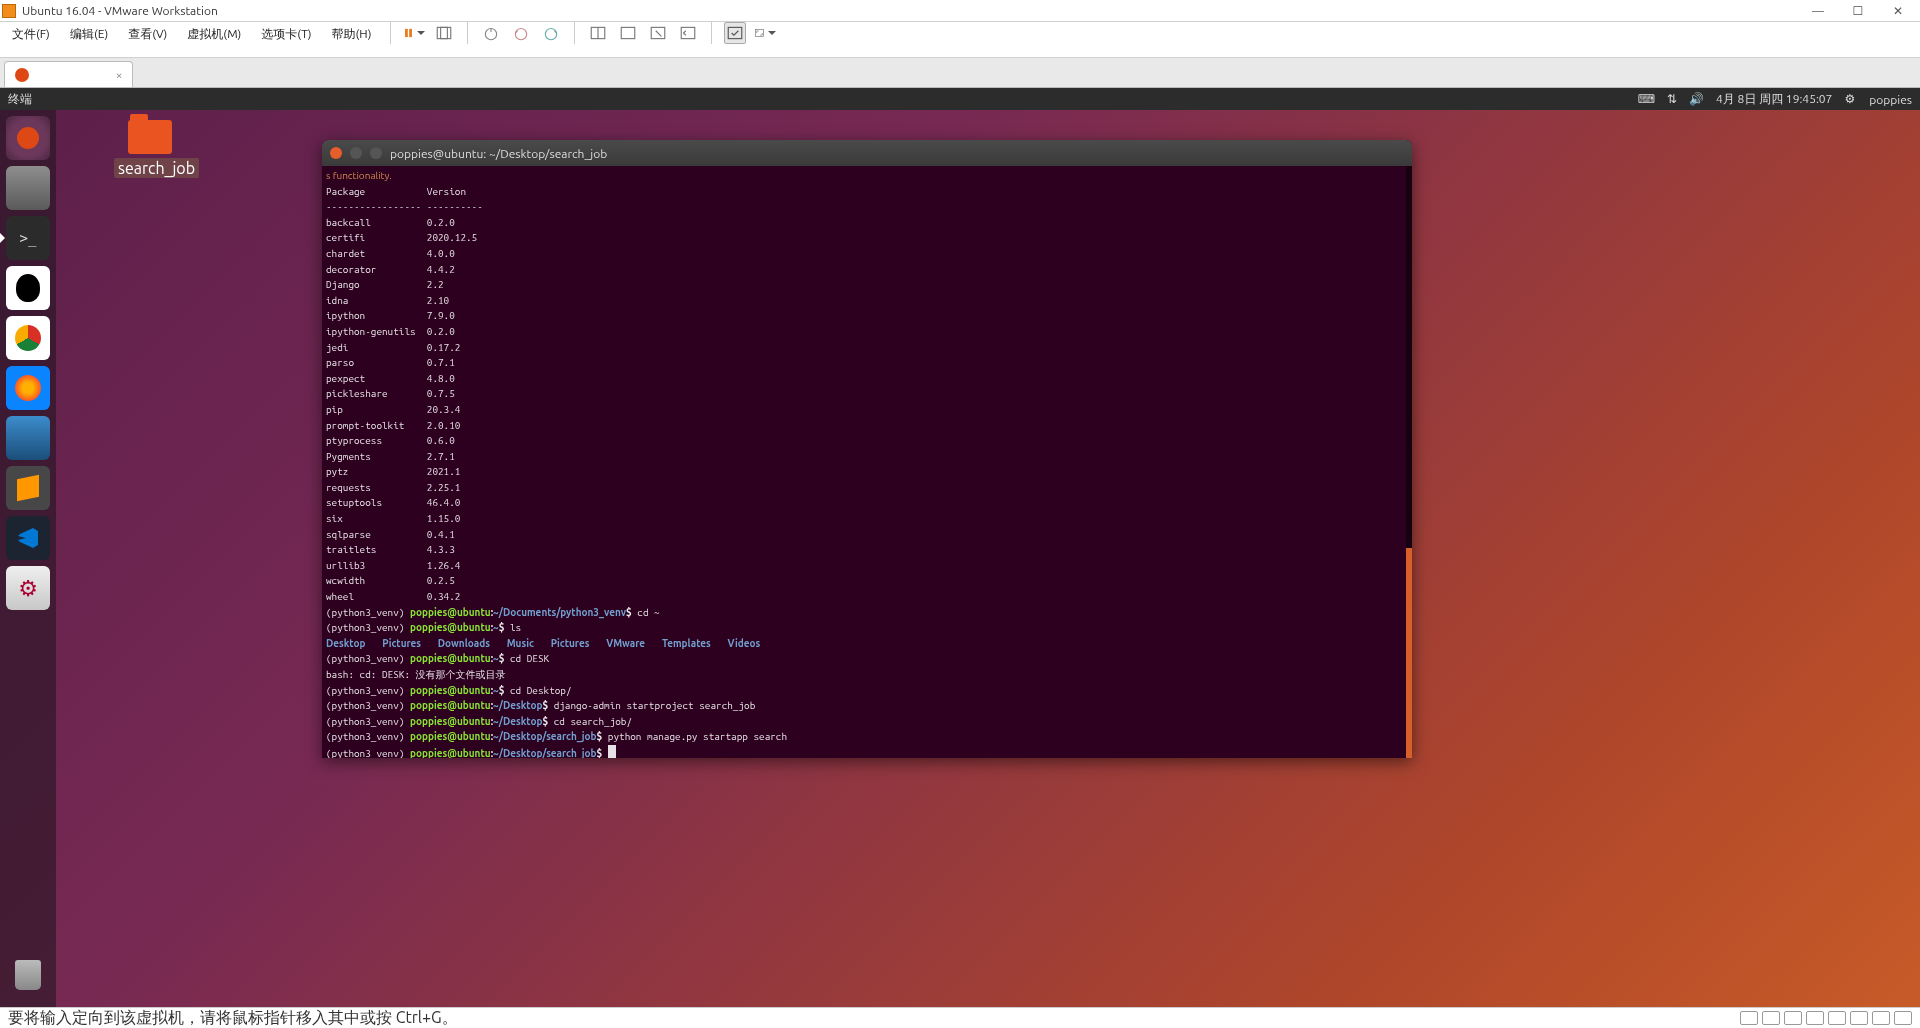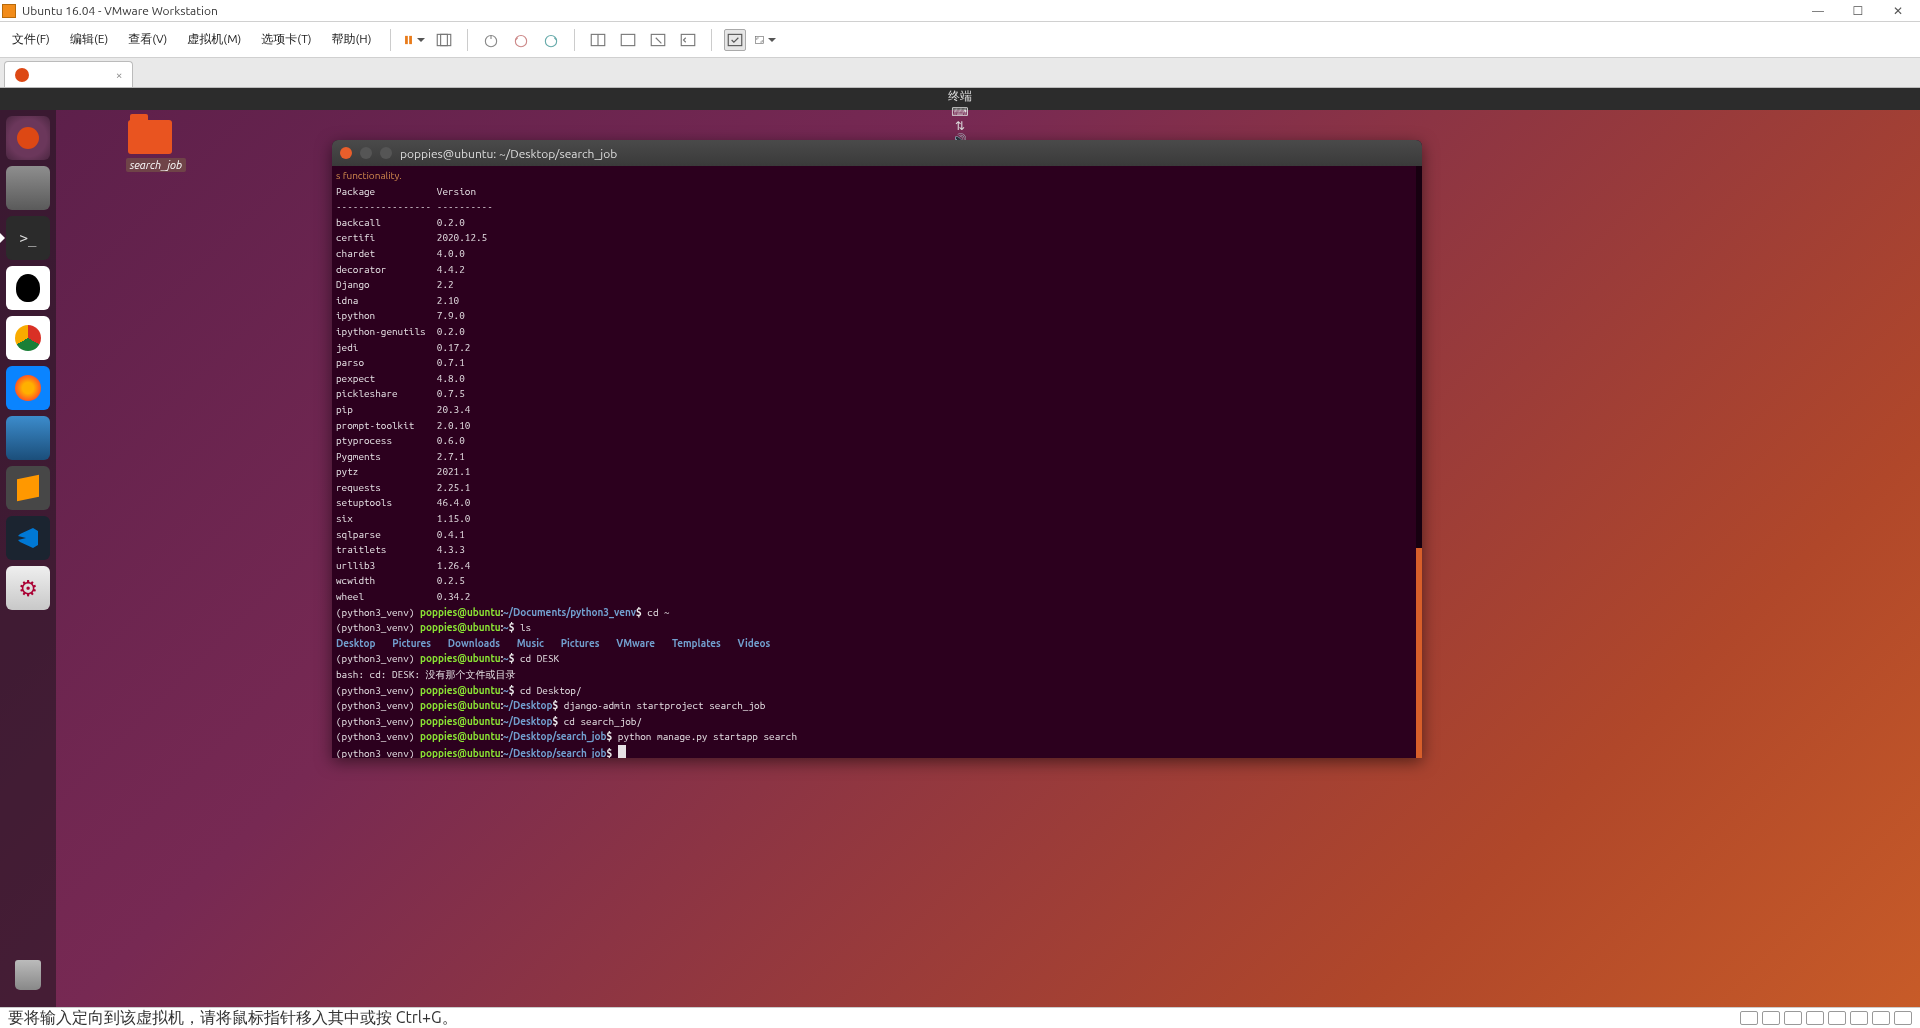--- a/index.html
+++ b/index.html
@@ -4,36 +4,36 @@
 <style>
 * { margin:0; padding:0; box-sizing:border-box; font-family:"Segoe UI","Ubuntu",sans-serif; }
 body { width:1920px; height:1028px; background:#f0f0f0; overflow:hidden; font-size:12px; }
 
 
 .vmw-titlebar { height:22px; background:#fff; display:flex; align-items:center; padding:0 2px; color:#333; border-bottom:1px solid #d0d0d0; }
 .vmw-titlebar .vmw-logo { width:14px; height:14px; background:#f28c1a; border:1px solid #b86a0a; display:inline-block; margin-right:6px; }
 .vmw-titlebar .ttl { flex:1; }
 .vmw-titlebar .winbtn { width:40px; height:20px; display:flex; align-items:center; justify-content:center; color:#555; }
 
-.vmw-menubar { height:36px; background:#fff; display:flex; align-items:center; padding:0 6px; border-bottom:1px solid #d0d0d0; gap:8px; }
+.vmw-menubar { height:36px; background:#fff; display:flex; padding:0 6px; border-bottom:1px solid #d0d0d0; gap:8px; }
 .vmw-menubar .mitem { padding:4px 6px; color:#222; }
 .vmw-menubar .sep { width:1px; height:22px; background:#ccc; margin:0 4px; }
 .vmw-menubar .tbtn { width:22px; height:22px; display:flex; align-items:center; justify-content:center; color:#666; }
 .vmw-menubar .tbtn svg { width:18px; height:18px; }
 .vmw-menubar .pause-btn { color:#e87b1a; }
 .caret-down::after { content:""; display:inline-block; margin-left:3px; border:4px solid transparent; border-top-color:#555; transform:translateY(2px); }
 
 .vmw-tabbar { height:30px; background:#e9e9e9; display:flex; align-items:flex-end; padding-left:4px; border-bottom:1px solid #bbb; }
 .vmw-tab { background:#fff; border:1px solid #bbb; border-bottom:none; border-top-left-radius:4px; border-top-right-radius:4px; height:26px; display:flex; align-items:center; padding:0 10px; gap:6px; margin-right:2px; }
 .vmw-tab .icon-ubuntu { width:14px; height:14px; background:#dd4814; border-radius:50%; display:inline-block; }
 .vmw-tab .close-x { color:#888; }
 
 
 .desktop { position:relative; width:100%; height:calc(100% - 22px - 36px - 30px - 21px); background:linear-gradient(135deg,#5b1f4a 0%,#772953 35%,#b0472a 80%,#c75b28 100%); }
-.ubuntu-topbar { height:22px; background:#2c2c2c; color:#ddd; display:flex; align-items:center; padding:0 8px; font-size:12px;flex-direction:column; }
+.ubuntu-topbar { height:22px; background:#2c2c2c; color:#ddd; display:flex; align-items:center; padding:0 8px; font-size:12px; }
 .ubuntu-topbar .tb-left { flex:0 0 auto; }
 .ubuntu-topbar .spacer { flex:1; }
 .ubuntu-topbar .tb-icon { margin:0 6px; display:inline-flex; align-items:center; }
 .ubuntu-topbar .tb-user { margin-left:8px; }
 
 
 .launcher { position:absolute; left:0; top:22px; bottom:0; width:56px; background:rgba(30,20,30,0.55); display:flex; flex-direction:column; align-items:center; padding-top:6px; gap:6px; }
 .launcher .licon { width:44px; height:44px; border-radius:6px; display:flex; align-items:center; justify-content:center; position:relative; }
 .launcher .licon.running::before { content:""; position:absolute; left:-6px; width:0; height:0; border:5px solid transparent; border-left-color:#fff; }
 .licon.search   { background:radial-gradient(circle,#6b375b 60%,#4a2640); }
@@ -51,27 +51,27 @@
 .licon.sublime  { background:#474747; }
 .licon.sublime::after{ content:""; width:22px; height:22px; background:#ff9800; display:block; transform:skewY(-12deg); }
 .licon.vscode   { background:#1b2430; }
 .licon.vscode::after{ content:""; width:20px; height:20px; background:#0078d4; display:block; clip-path:polygon(75% 0,100% 15%,100% 85%,75% 100%,10% 70%,0 60%,40% 50%,0 40%,10% 30%); }
 .licon.settings { background:linear-gradient(#efefef,#c8c8c8); }
 .licon.settings::after{ content:"⚙"; color:#a03; font-size:22px; }
 .launcher .trash { margin-top:auto; margin-bottom:10px; width:44px; height:44px; display:flex; align-items:center; justify-content:center; }
 .launcher .trash::after { content:""; width:26px; height:30px; background:linear-gradient(#bbb,#888); border-radius:3px 3px 5px 5px; display:block; }
 
 
-.desk-folder { position:absolute; left:114px; top:32px; width:72px; text-align:right; color:#fff; font-size:11px;font-style:italic; }
+.desk-folder { position:absolute; left:114px; top:32px; width:72px; text-align:left; color:#fff; font-size:16px; }
 .desk-folder .foldericon { width:44px; height:34px; background:#e95420; border-radius:3px; margin:0 auto 4px; position:relative; }
 .desk-folder .foldericon::before { content:""; position:absolute; top:-6px; left:2px; width:18px; height:8px; background:#e95420; border-radius:2px 2px 0 0; }
 .desk-folder .lbl { background:rgba(120,90,70,0.6); padding:1px 4px; border-radius:2px; display:inline-block; }
 
 
-.termwin { position:absolute; left:332px; top:52px; width:1090px; height:618px; background:#2c001e; border-radius:6px 6px 0 0; box-shadow:0 4px 16px rgba(0,0,0,0.5); overflow:hidden; }
+.termwin { position:absolute; left:322px; top:52px; width:1090px; height:618px; background:#2c001e; border-radius:6px 6px 0 0; box-shadow:0 4px 16px rgba(0,0,0,0.5); overflow:hidden; }
 .termwin .term-title { height:26px; background:linear-gradient(#4a4a4a,#3a3a3a); display:flex; align-items:center; padding:0 8px; color:#ddd; font-size:12px; gap:8px; }
 .term-title .wbtn { width:12px; height:12px; border-radius:50%; }
 .term-title .wbtn.close{ background:#e85e2b; }
 .term-title .wbtn.min  { background:#555; }
 .term-title .wbtn.max  { background:#555; }
 .term-body { padding:2px 4px; font-family:"Ubuntu Mono","Consolas",monospace; font-size:10px; line-height:15.6px; color:#e6e1e5; white-space:pre; }
 .term-body .p-orange { color:#d38a4e; }
 .term-body .p-green  { color:#8ae234; font-weight:bold; }
 .term-body .p-blue   { color:#729fcf; font-weight:bold; }
 .term-body .p-whiteb { color:#eee; font-weight:bold; }

